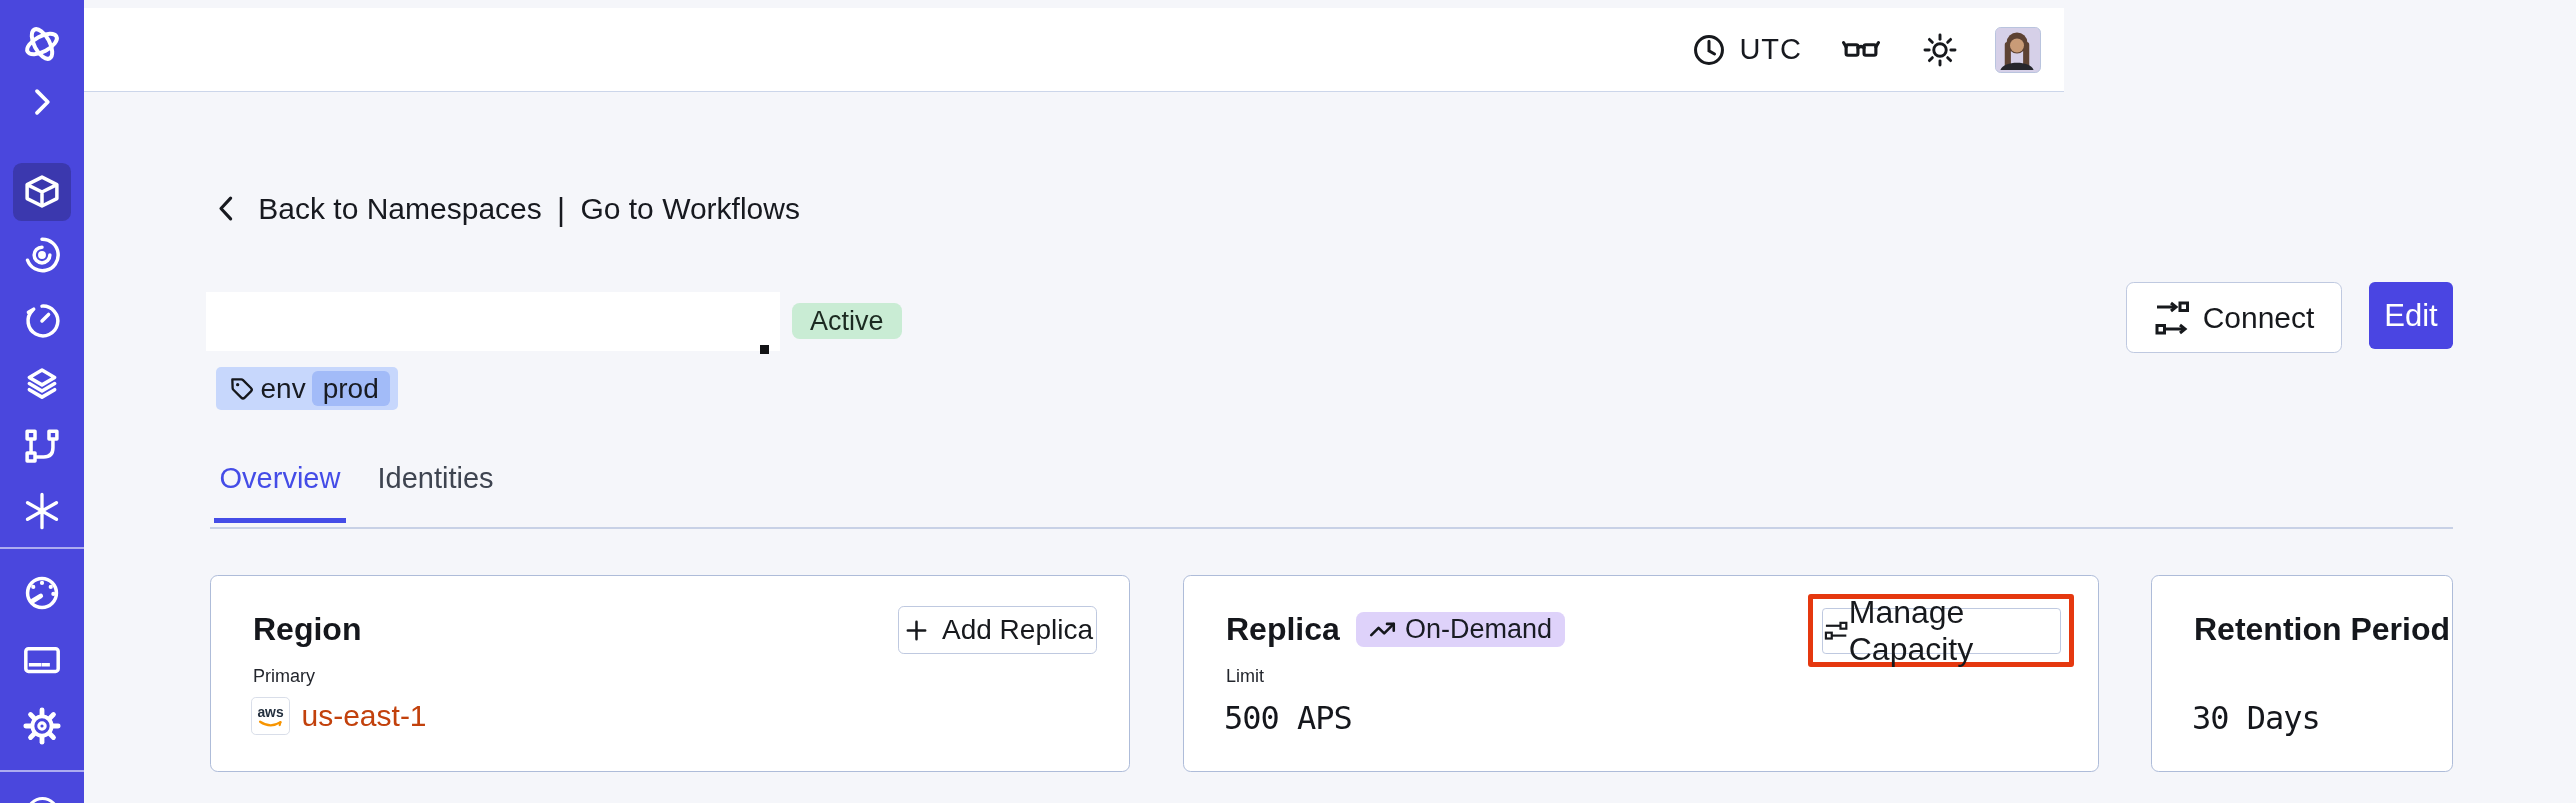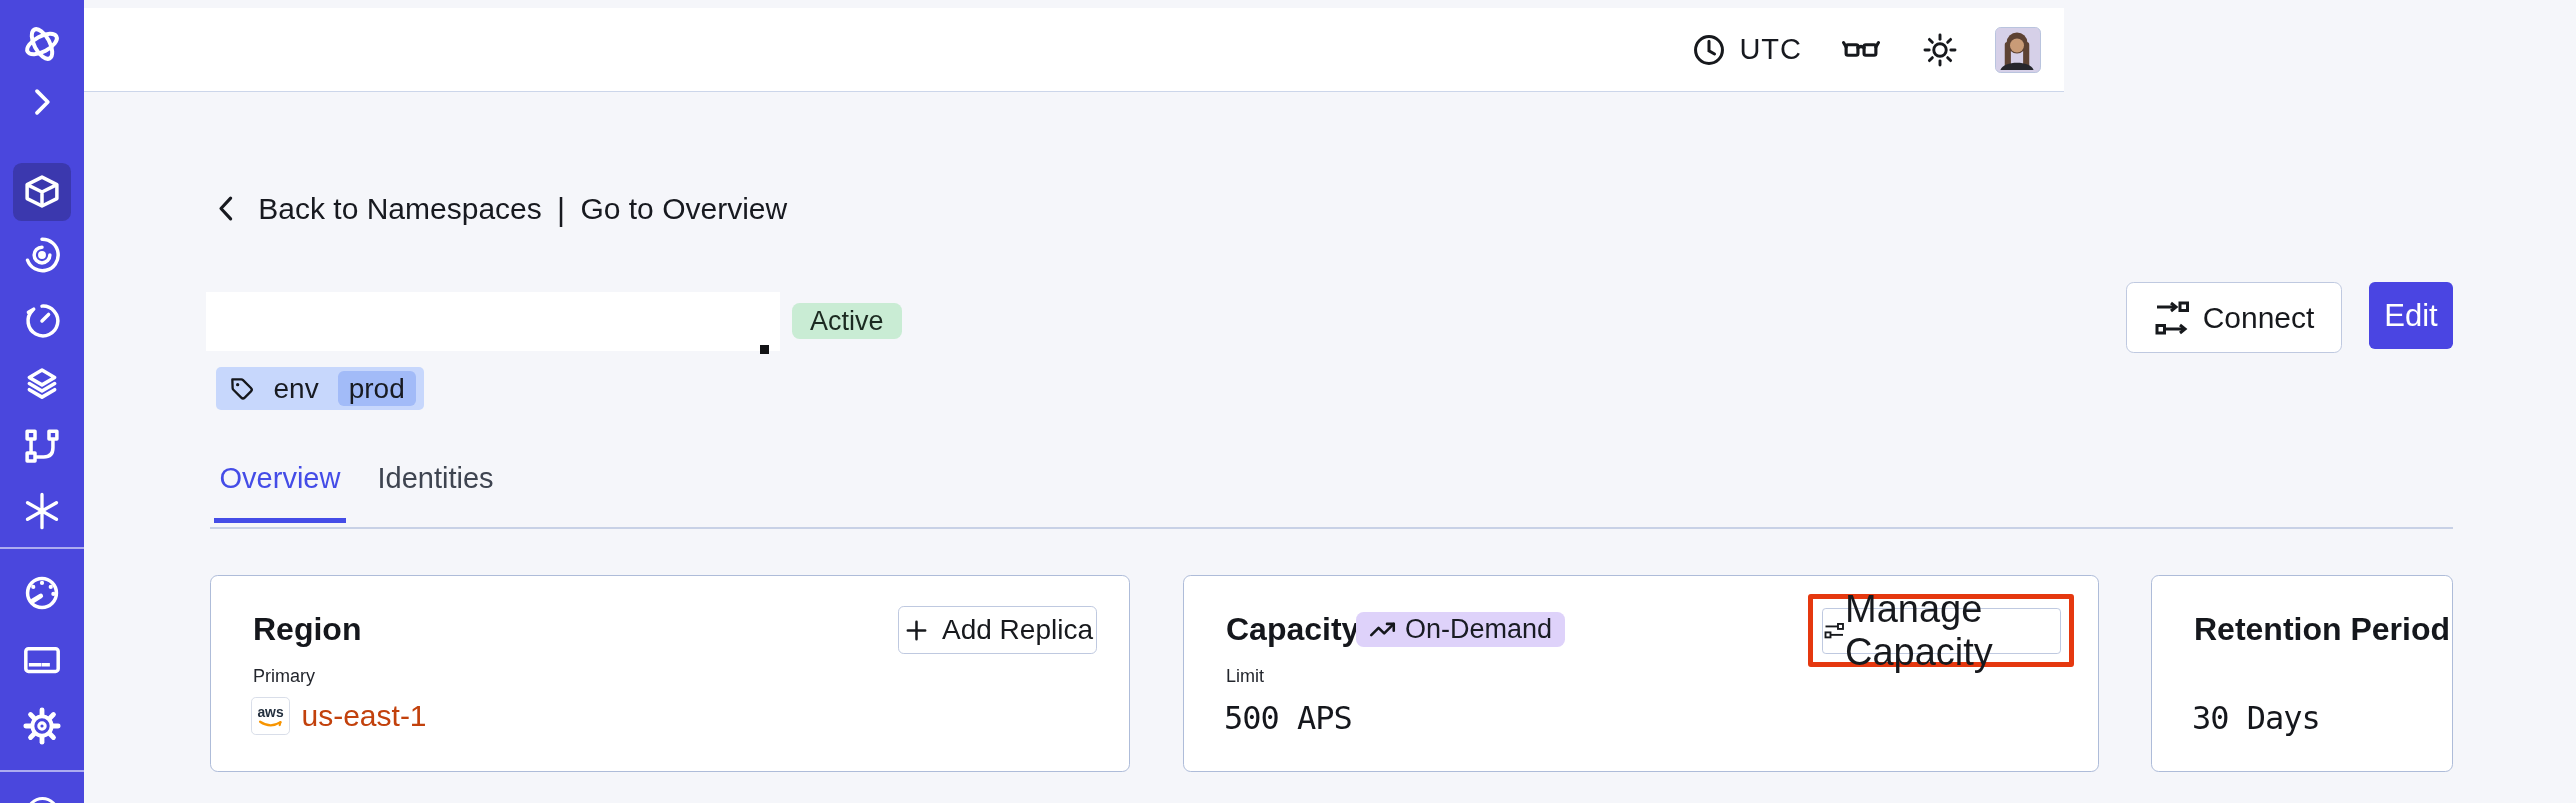--- a/index.html
+++ b/index.html
@@ -37,21 +37,21 @@
 
   
   .btn { display:flex; align-items:center; justify-content:center; background:#fff; border:1.9px solid #bfc9e0;
          border-radius:7.7px; color:#17191d; cursor:pointer; }
   #connect-btn { position:absolute; left:2126px; top:282px; width:216px; height:71px; font-size:30px; gap:13px; }
   #edit-btn { position:absolute; left:2369px; top:282px; width:84px; height:67px; background:#4a45e2; border:none;
               border-radius:5.8px; color:#fff; font-size:31px; display:flex; align-items:center; justify-content:center; cursor:pointer; }
 
   
   #tag-chip { position:absolute; left:216px; top:367px; height:43px; background:#c7d7fc; border-radius:5px;
-              display:flex; align-items:center; padding:0 8.6px 0 11.5px; gap:19px; font-size:28px; color:#181b22; }
+              display:flex; align-items:center; padding:0 8.6px 0 11.5px; gap:6px; font-size:28px; color:#181b22; }
   #tag-value { background:#a2bbf8; border-radius:5.8px; height:35px; display:flex; align-items:center; padding:0 11px; }
 
   
   .tab { position:absolute; top:462px; height:61px; text-align:center; font-size:29px; font-weight:500; cursor:pointer; }
   #tab-overview { left:214px; width:132px; color:#444ce7; border-bottom:5.8px solid #444ce7; }
   #tab-identities { left:363px; width:145px; color:#3e4450; }
   #tab-line { position:absolute; left:210px; top:527px; width:2243px; height:1.9px; background:#c8d1e6; }
 
   
   .card { position:absolute; top:575px; height:197px; background:#fff; border:1.9px solid #aebcd9; border-radius:7.7px; }
@@ -67,21 +67,21 @@
 
   #aws-row { position:absolute; left:40px; top:121px; display:flex; align-items:center; gap:11.5px; }
   #aws-badge { width:39px; height:38px; background:#fff; border:1.9px solid #d9dee9; border-radius:4.8px;
                display:flex; align-items:center; justify-content:center; }
   #region-value { font-size:30px; color:#c2410c; }
 
   #ondemand-badge { position:absolute; left:172px; top:36px; height:35px; background:#ded2fa; border-radius:7.7px;
                     display:flex; align-items:center; gap:8.6px; padding:0 13.4px; font-size:27px; color:#191c23; }
   #manage-highlight { position:absolute; right:24px; top:18px; width:266px; height:73px; border:5.8px solid #e5380f; border-radius:2.9px;
                       display:flex; align-items:center; justify-content:center; }
-  #manage-btn { width:239px; height:46px; border-radius:3.8px; font-size:38px; gap:0; }
+  #manage-btn { width:239px; height:46px; border-radius:3.8px; font-size:32px; gap:0; }
 
   svg { display:block; }
 </style>
 </head>
 <body>
 
 <div id="app">
 
   <aside id="sidebar">
 
@@ -230,21 +230,21 @@
       </svg>
     </span>
   </header>
 
   <div id="breadcrumb">
     <svg width="33" height="33" viewBox="0 0 48 48" fill="none" stroke="#17191f" stroke-width="4.6" stroke-linecap="round" stroke-linejoin="round">
       <polyline points="30,9 16,24 30,39"></polyline>
     </svg>
     <span class="bc-link">Back to Namespaces</span>
     <span class="sep">|</span>
-    <span class="bc-link">Go to Overview</span>
+    <span class="bc-link">Go to Workflows</span>
   </div>
 
   <div id="title-redacted"></div>
   <div id="title-dot"></div>
   <div id="status-badge">Active</div>
 
   <div id="connect-btn" class="btn">
     <svg width="36" height="36" viewBox="0 0 36 36" fill="none" stroke="#17191d" stroke-width="3" stroke-linejoin="miter">
       <path d="M3 7 H21"></path>
         <path d="M17 3 L22 7 L17 11"></path>
@@ -285,21 +285,21 @@
           <text x="20" y="20" text-anchor="middle" font-family="Liberation Sans, sans-serif" font-size="16" font-weight="bold" fill="#232f3e">aws</text>
           <path d="M8 25 Q20 33 31.5 25.5" fill="none" stroke="#f79400" stroke-width="2.6" stroke-linecap="round"></path>
           <path d="M31.5 25.5 l-1 3.4" fill="none" stroke="#f79400" stroke-width="2.4" stroke-linecap="round"></path>
         </svg>
       </span>
       <span id="region-value">us-east-1</span>
     </div>
   </section>
 
   <section id="card-capacity" class="card">
-    <div class="card-title">Capacity</div>
+    <div class="card-title">Replica</div>
     <div id="ondemand-badge">
       <svg width="27" height="27" viewBox="0 0 24 24" fill="none" stroke="#15171c" stroke-width="2.3" stroke-linecap="round" stroke-linejoin="round">
         <polyline points="22 7 13.5 15.5 8.5 10.5 2 17"></polyline>
         <polyline points="16 7 22 7 22 13"></polyline>
       </svg>
       <span>On-Demand</span>
     </div>
     <div id="manage-highlight">
       <div id="manage-btn" class="btn">
         <svg width="31" height="31" viewBox="0 0 36 36" fill="none" stroke="#17191d" stroke-width="3">

